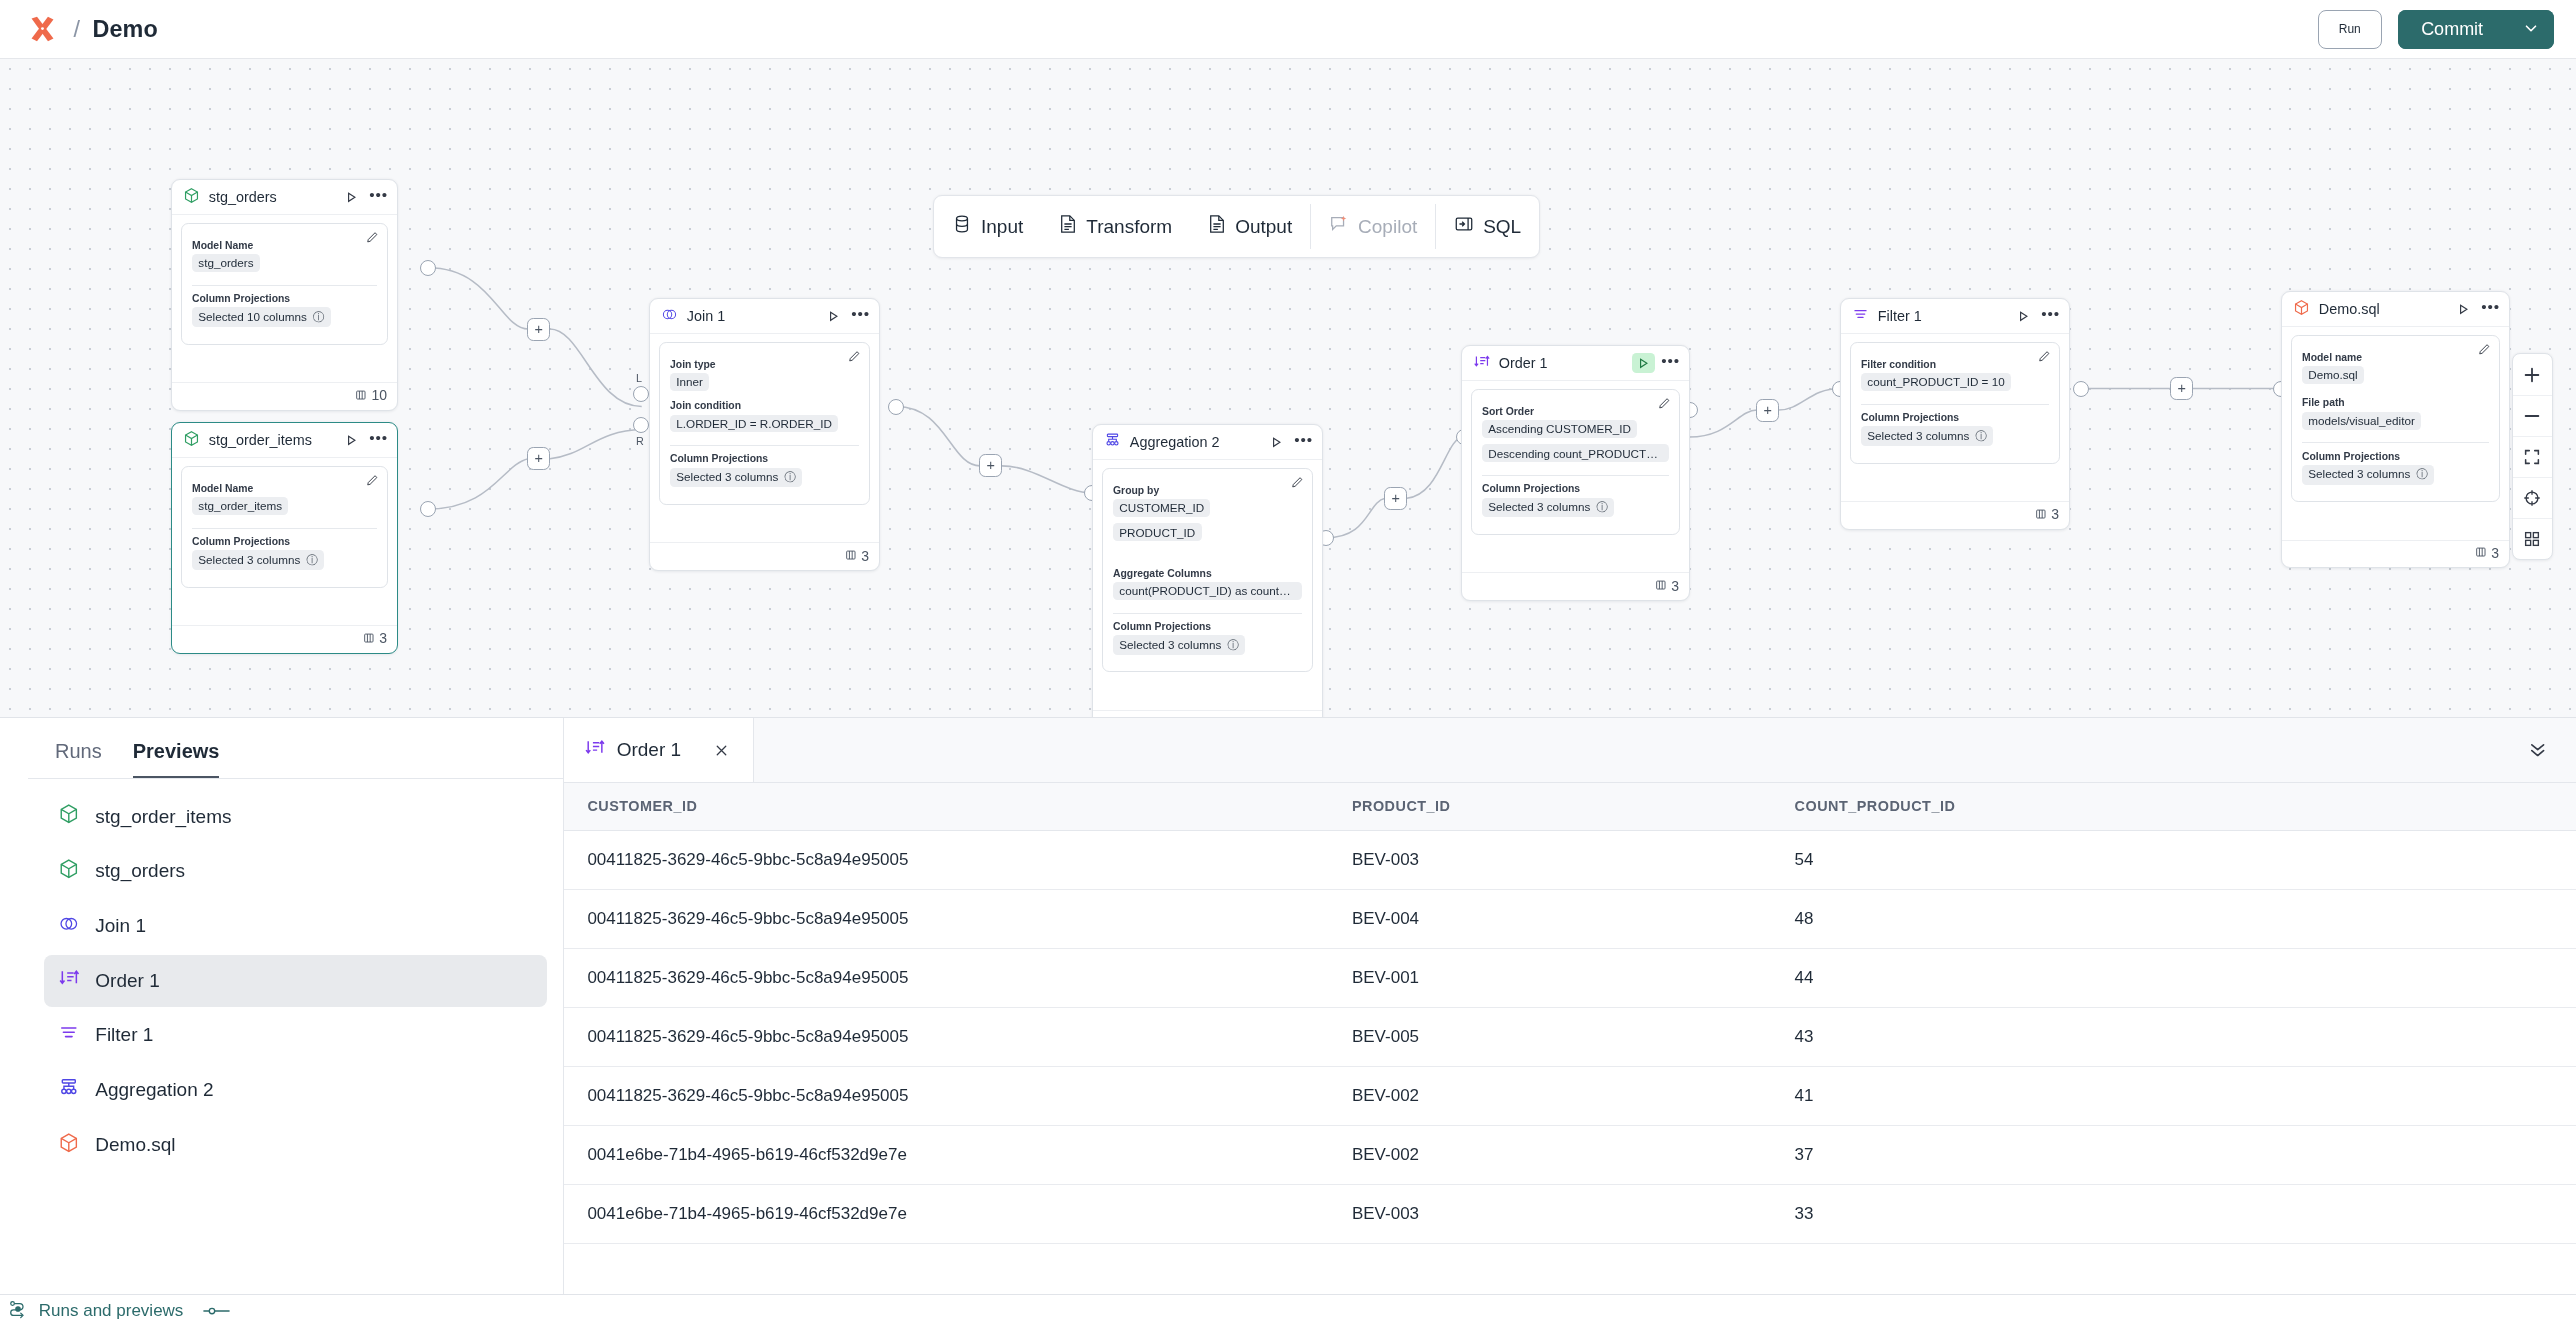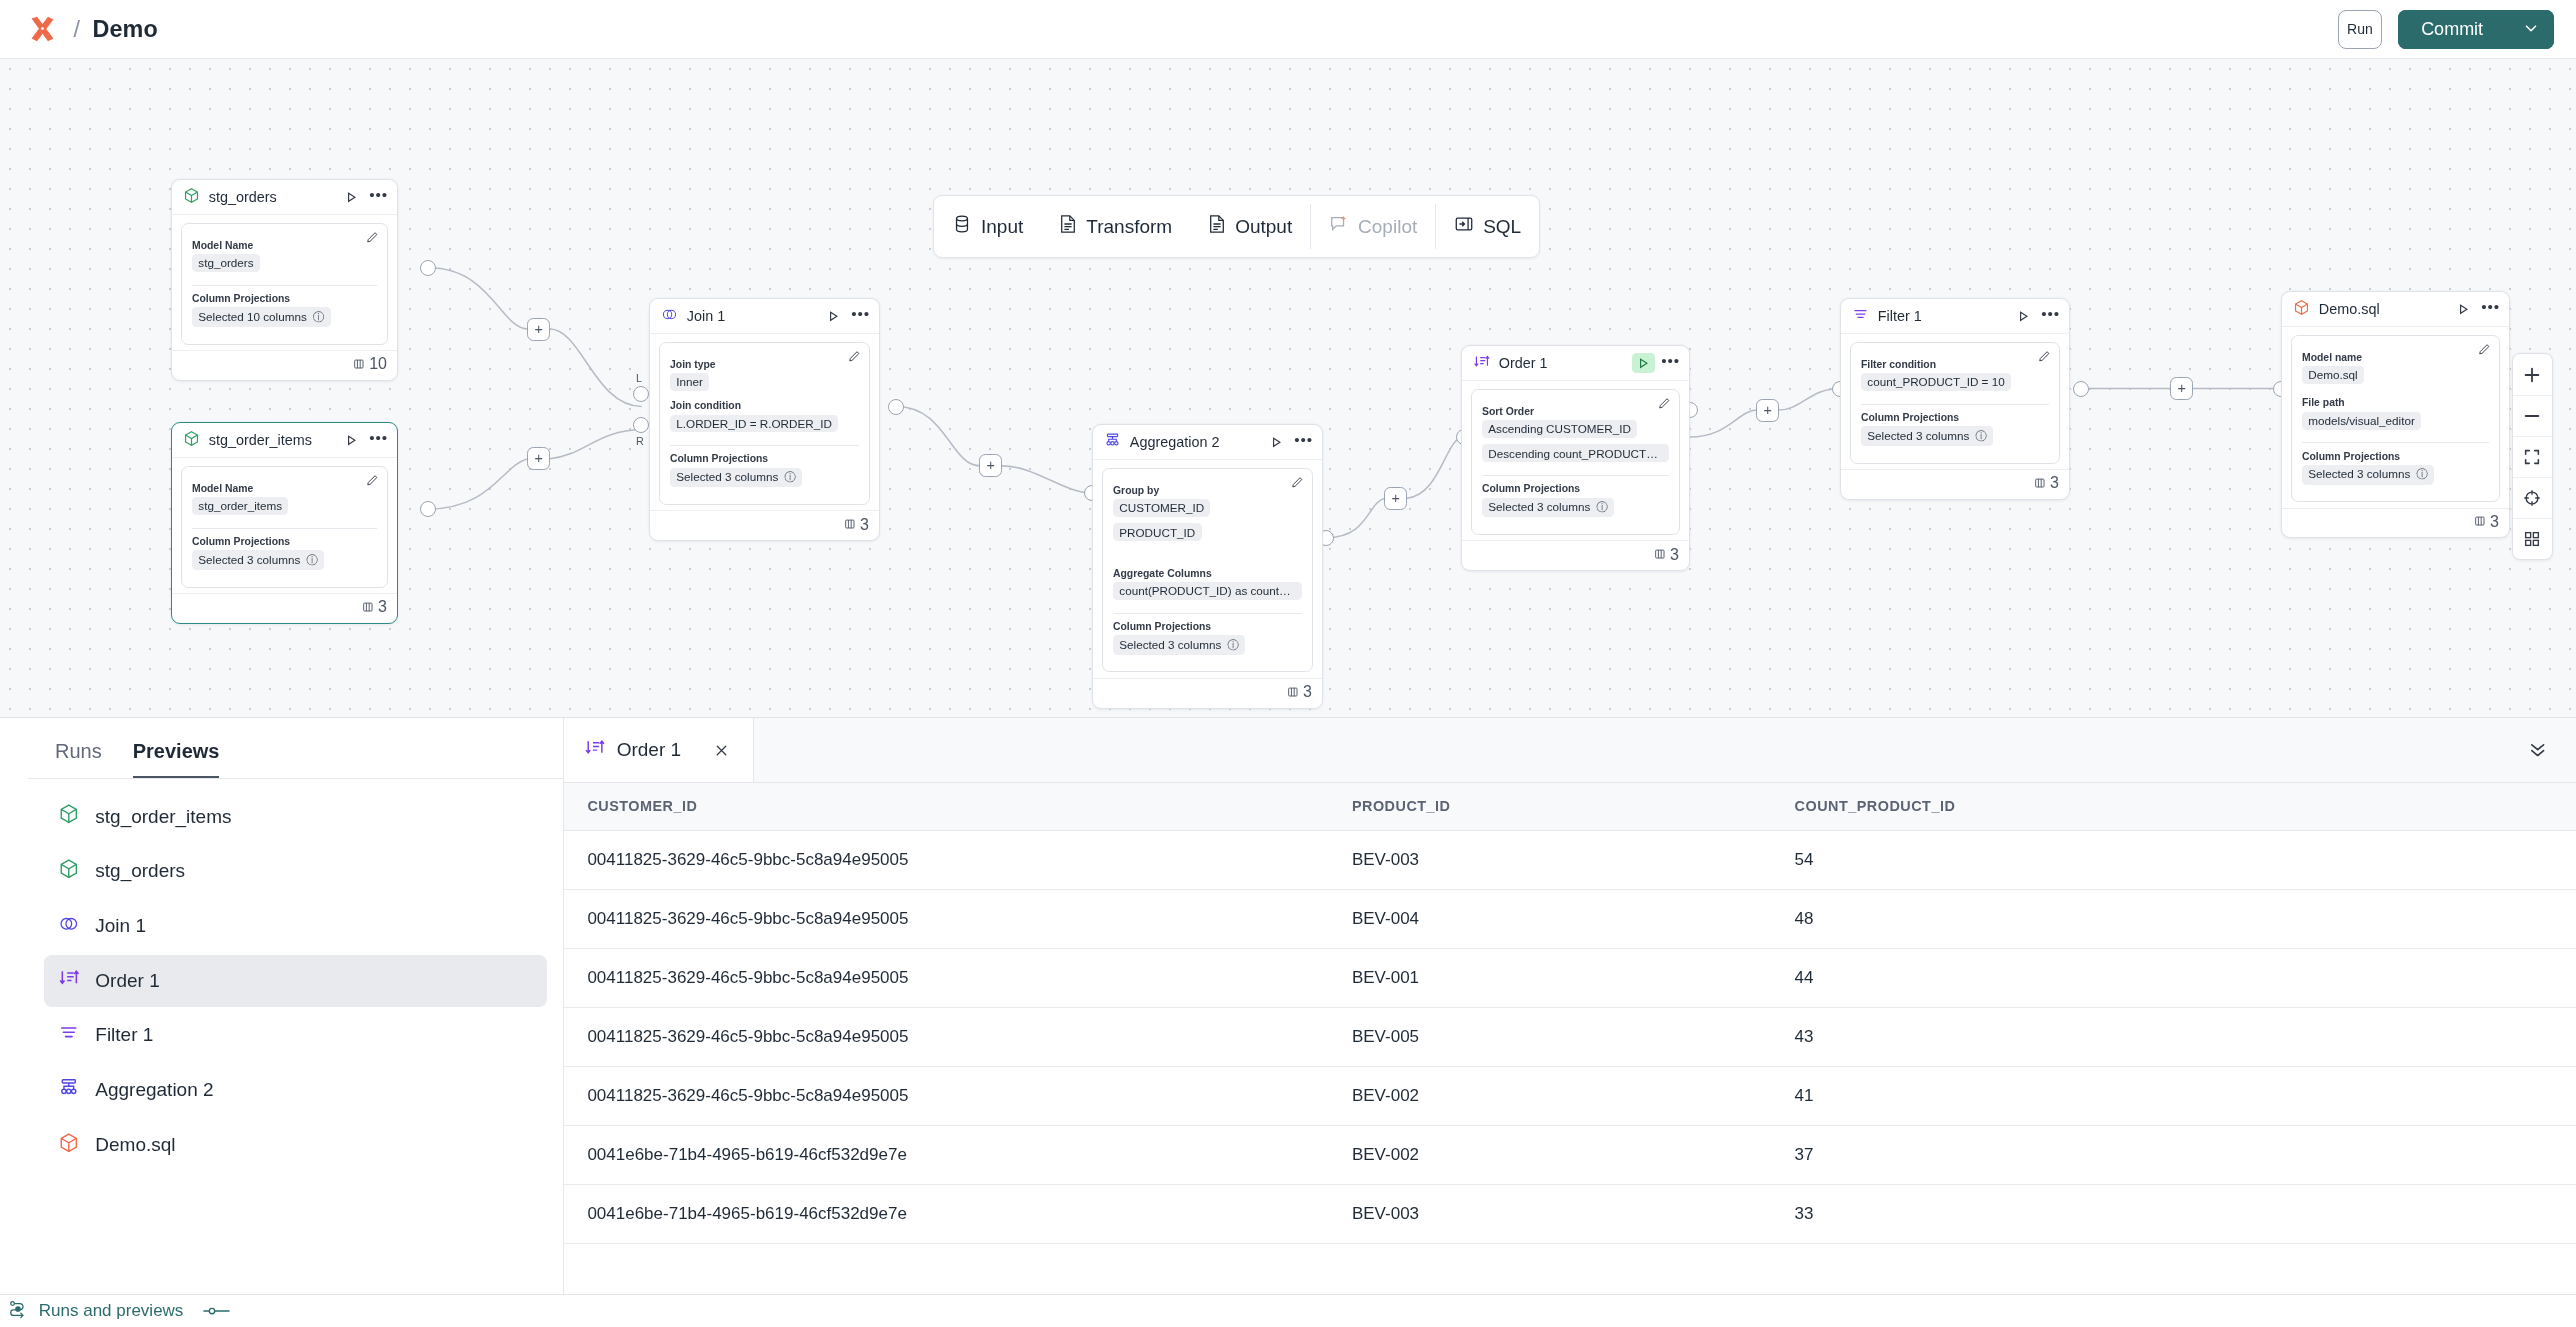--- a/index.html
+++ b/index.html
@@ -19,21 +19,21 @@
     background:#fff;
     border-bottom:0.9px solid #e5e7eb;
     position:relative;
   }
   .logo { width:34px; height:34px; display:flex; align-items:center; justify-content:center;}
   .slash { color:#8b95a5; font-size:23.4px; margin:0 12.6px 0 14.4px; font-weight:300;}
   .proj-title { font-size:23.4px; font-weight:700; color:#1f2a37; letter-spacing:0.1px;}
   .topbar-right { margin-left:auto; display:flex; align-items:center; gap:16px;}
   .btn-run {
     border:1.4px solid #9aa4b2; background:#fff; color:#1f2a37;
-    border-radius:8px; padding:0 8px; height:39px; font-size:14px;
+    border-radius:8px; padding:0 20px; height:39px; font-size:12px;
     display:flex; align-items:center; justify-content:center; cursor:pointer;
   }
   .commit-group { display:flex; align-items:stretch; border-radius:8px; overflow:hidden; background:#2c6b6b;}
   .btn-commit { background:#2c6b6b; color:#fff; border:none; padding:0 23.4px; height:39px; font-size:18px; cursor:pointer; font-family:inherit;}
   .commit-sep { width:0.9px; background:rgba(255,255,255,.35); }
   .btn-commit-caret { background:#2c6b6b; color:#fff; border:none; width:47px; display:flex;align-items:center;justify-content:center; cursor:pointer;}
 
   
   .canvas {
     position:relative;
@@ -89,21 +89,21 @@
   .node-body { padding:7.2px 9px 5.4px 9px;}
   .panel { border:0.9px solid #dfe3e8; border-radius:7.2px; padding:16px 10px 10px 10px; position:relative;}
   .pencil { position:absolute; right:8px; top:7.2px; cursor:pointer;}
   .flabel { font-size:10.4px; font-weight:700; color:#323a47; margin-bottom:3.6px;}
   .fval { display:inline-block; background:#eceef1; border-radius:4.5px;
     padding:2.3px 6.3px; font-size:11.7px; color:#1f2a37; margin-bottom:3.6px; max-width:100%;
     white-space:nowrap; overflow:hidden; text-overflow:ellipsis;}
   .fval .info { opacity:.75; margin-left:2.7px;}
   .hr { height:0.9px; background:#e6e9ed; margin:6.3px 0 7.2px 0;}
   .node-foot { display:flex; align-items:center; justify-content:flex-end; gap:4.5px;
-    padding:4.5px 10px 6.3px 0; font-size:16px; color:#4b5563; border-top:0.9px solid #edeff2;}
+    padding:4.5px 10px 6.3px 0; font-size:14px; color:#4b5563; border-top:0.9px solid #edeff2;margin-top:32px;}
 
   
   .zoomctl { position:absolute; right:23.4px; top:294px; width:41px;
     background:#fff; border:0.9px solid #dfe3e8; border-radius:8px; z-index:25;
     box-shadow:0 0.9px 2.7px rgba(16,24,40,.07); overflow:hidden;}
   .zc { height:41px; display:flex;align-items:center;justify-content:center; cursor:pointer;}
   .zc + .zc { border-top:0.9px solid #eef0f3;}
   .zc.nb { border-top:none;}
 
   

